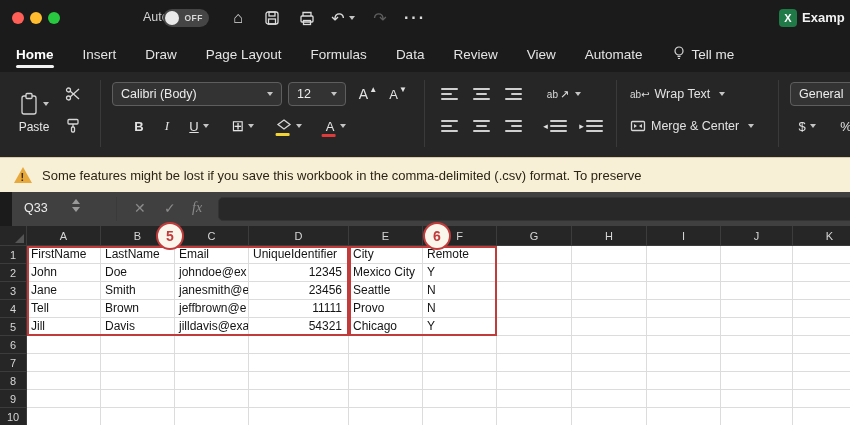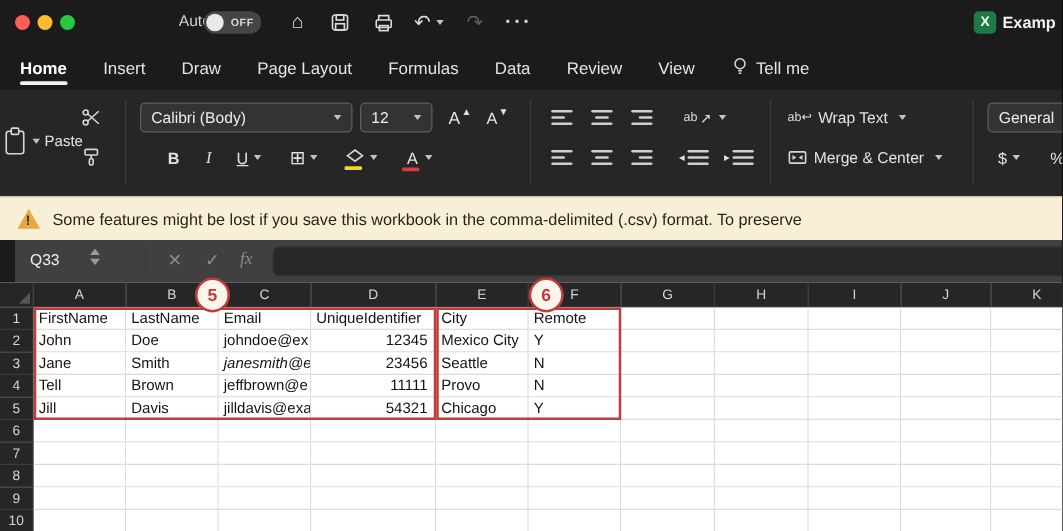--- a/index.html
+++ b/index.html
@@ -30,21 +30,21 @@
   .tab { position:relative; display:flex; align-items:center; gap:6px; font-size:13.5px; color:#e4e4e4; white-space:nowrap; cursor:default; }
   .tab.active { font-weight:bold; color:#fff; }
   .tab.active::after { content:""; position:absolute; left:0; right:0; bottom:4px; height:3px; border-radius:2px; background:#f2f2f2; }
   .tellme-svg { stroke:#d8d8d8; fill:none; stroke-width:1.2; }
   
   #ribbon { position:absolute; left:0; top:72px; width:850px; height:85px; background:#262626; }
   .rsep { position:absolute; top:8px; bottom:10px; width:1px; background:#3a3a3a; }
   .rbtn { position:absolute; display:flex; align-items:center; justify-content:center; height:24px; border-radius:4px; color:#e2e2e2; font-size:13px; }
   .combo { position:absolute; height:24px; background:#333; border:1px solid #5e5e5e; border-radius:4px; display:flex; align-items:center; padding:0 8px; color:#ececec; font-size:12.5px; }
   .combo .lbl { flex:1; white-space:nowrap; overflow:hidden; }
-  .paste-btn { position:absolute; left:10px; top:8px; width:48px; height:66px; display:flex; flex-direction:row; align-items:center; justify-content:center; gap:4px; color:#e6e6e6; }
+  .paste-btn { position:absolute; left:10px; top:8px; width:48px; height:66px; display:flex; flex-direction:column; align-items:center; justify-content:center; gap:4px; color:#e6e6e6; }
   .paste-btn .lbl { font-size:12px; }
   .icon-svg { stroke:#d6d6d6; fill:none; stroke-width:1.3; }
   .bars { display:inline-flex; flex-direction:column; justify-content:center; gap:3px; width:17px; height:14px; }
   .bars i { display:block; height:2px; width:100%; background:#cfcfcf; border-radius:1px; }
   .bars.c i:nth-child(2){ width:11px; align-self:center; }
   .bars.l i:nth-child(2){ width:11px; align-self:flex-start; }
   .bars.r i:nth-child(2){ width:11px; align-self:flex-end; }
   .u-line { text-decoration:underline; }
   .color-bar { position:absolute; left:50%; transform:translateX(-60%); bottom:3px; width:14px; height:3px; border-radius:1px; }
   .small-ab { font-size:10px; color:#dcdcdc; }
@@ -131,20 +131,23 @@
         <span>Formulas</span>
       </div>
       <div class="tab">
         <span>Data</span>
       </div>
       <div class="tab">
         <span>Review</span>
       </div>
       <div class="tab">
         <span>View</span>
+      </div>
+      <div class="tab">
+        <span>Automate</span>
       </div>
       <div class="tab">
         <span><svg class="tellme-svg" width="14" height="15" viewBox="0 0 14 15">
             <circle cx="7" cy="6" r="4"></circle>
             <line x1="5.5" y1="11.5" x2="8.5" y2="11.5"></line>
             <line x1="6" y1="13.5" x2="8" y2="13.5"></line>
           </svg></span>
         <span>Tell me</span>
       </div>
     </div>
@@ -384,21 +387,21 @@
         <div class="gcell" style="width: 75px;"></div>
         <div class="gcell" style="width: 75px;"></div>
         <div class="gcell" style="width: 74px;"></div>
         <div class="gcell" style="width: 72px;"></div>
         <div class="gcell" style="width: 74px;"></div>
       </div>
       <div class="grow">
         <div class="gnum">3</div>
         <div class="gcell" style="width: 74px;">Jane</div>
         <div class="gcell" style="width: 74px;">Smith</div>
-        <div class="gcell" style="width: 74px; font-style: italic;">janesmith@e</div>
+        <div class="gcell" style="width: 74px;">janesmith@e</div>
         <div class="gcell num" style="width: 100px;">23456</div>
         <div class="gcell" style="width: 74px;">Seattle</div>
         <div class="gcell" style="width: 74px;">N</div>
         <div class="gcell" style="width: 75px;"></div>
         <div class="gcell" style="width: 75px;"></div>
         <div class="gcell" style="width: 74px;"></div>
         <div class="gcell" style="width: 72px;"></div>
         <div class="gcell" style="width: 74px;"></div>
       </div>
       <div class="grow">

